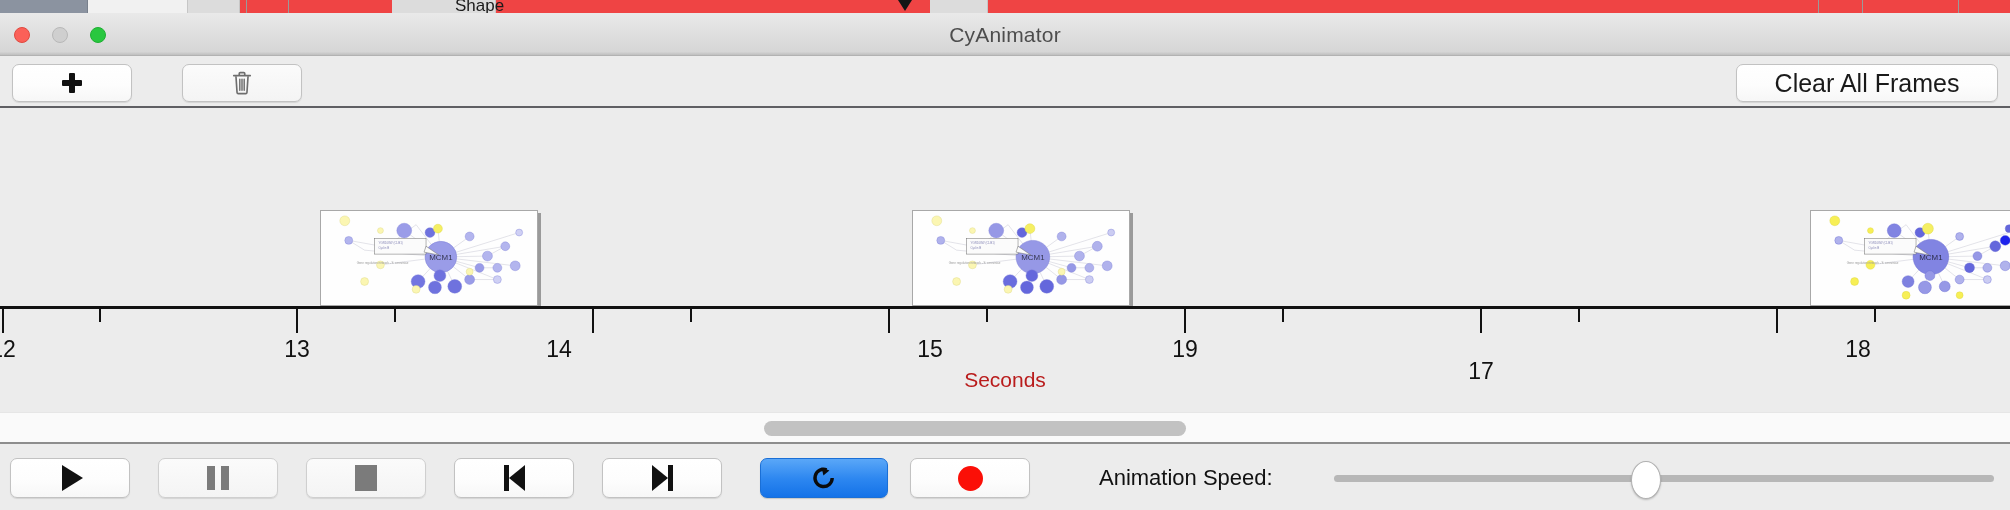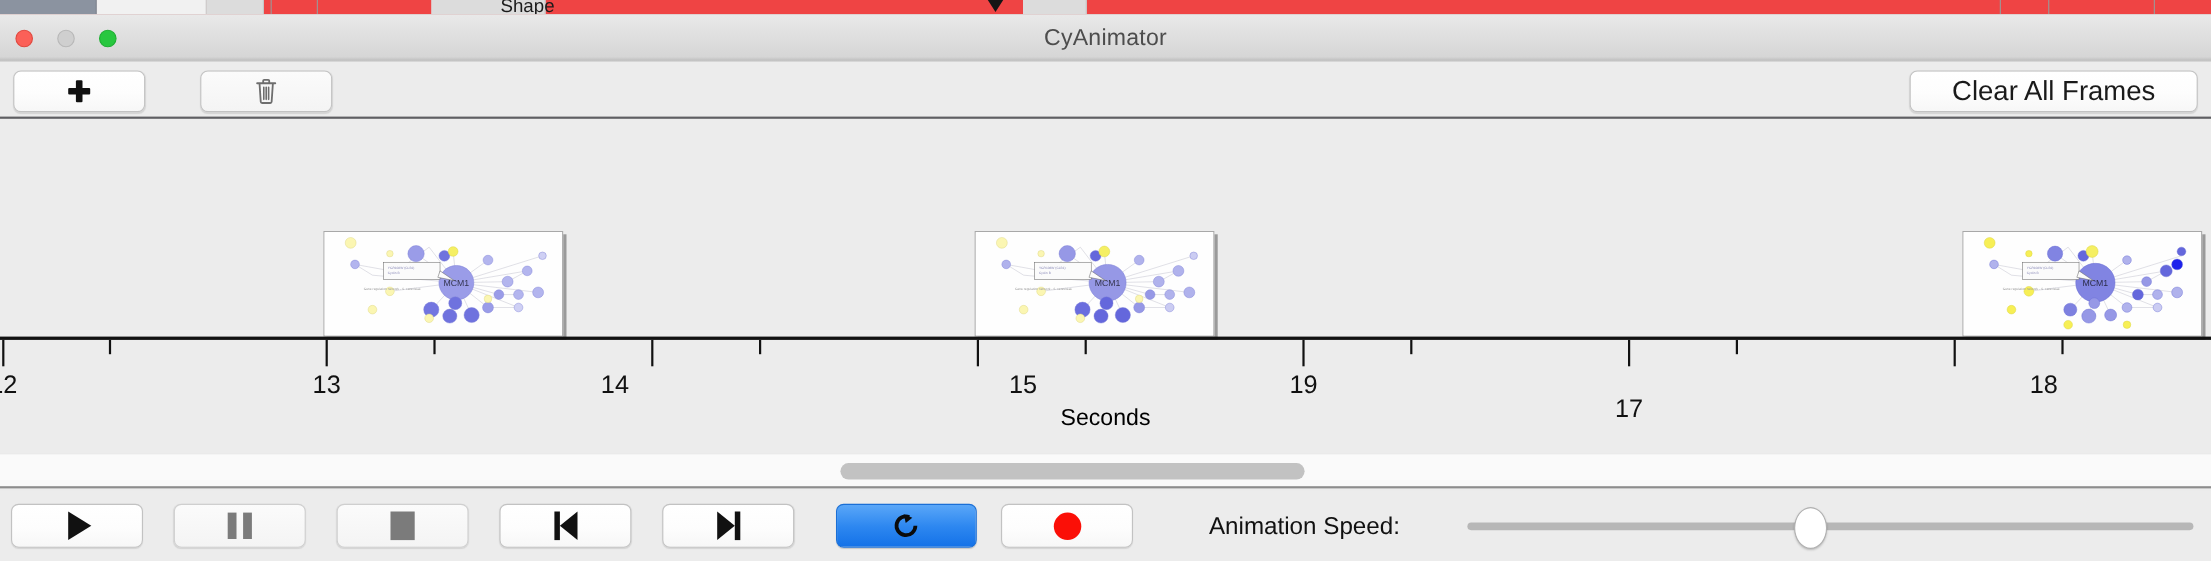--- a/index.html
+++ b/index.html
@@ -155,20 +155,21 @@
   .frame {
     position: absolute;
     bottom: 0;
     width: 218px;
     height: 96px;
     background: #ffffff;
     border: 1px solid #a8a8a8;
     box-sizing: border-box;
     box-shadow: 3px 3px 0 0 #9a9a9a;
     overflow: hidden;
+    margin-left: 26px;
   }
   .frame .thumb {
     position: absolute;
     left: 0; top: 0;
     width: 100%; height: 100%;
     background: #fefefe;
   }
   .frame svg { display: block; width: 100%; height: 100%; }
 
   
@@ -199,21 +200,21 @@
     font-family: "Liberation Sans", sans-serif;
     transform: translateX(-50%);
     white-space: nowrap;
   }
   .axis-title {
     position: absolute;
     top: 62px;
     width: 2010px;
     text-align: center;
     font-size: 21px;
-    color: #000000;
+    color: #b91c1c;
     font-family: "Liberation Sans", sans-serif;
   }
 
   
   .hscroll-track {
     position: absolute;
     left: 0; top: 412px;
     width: 2010px; height: 32px;
     background: #fafafa;
     border-top: 1px solid #e6e6e6;

